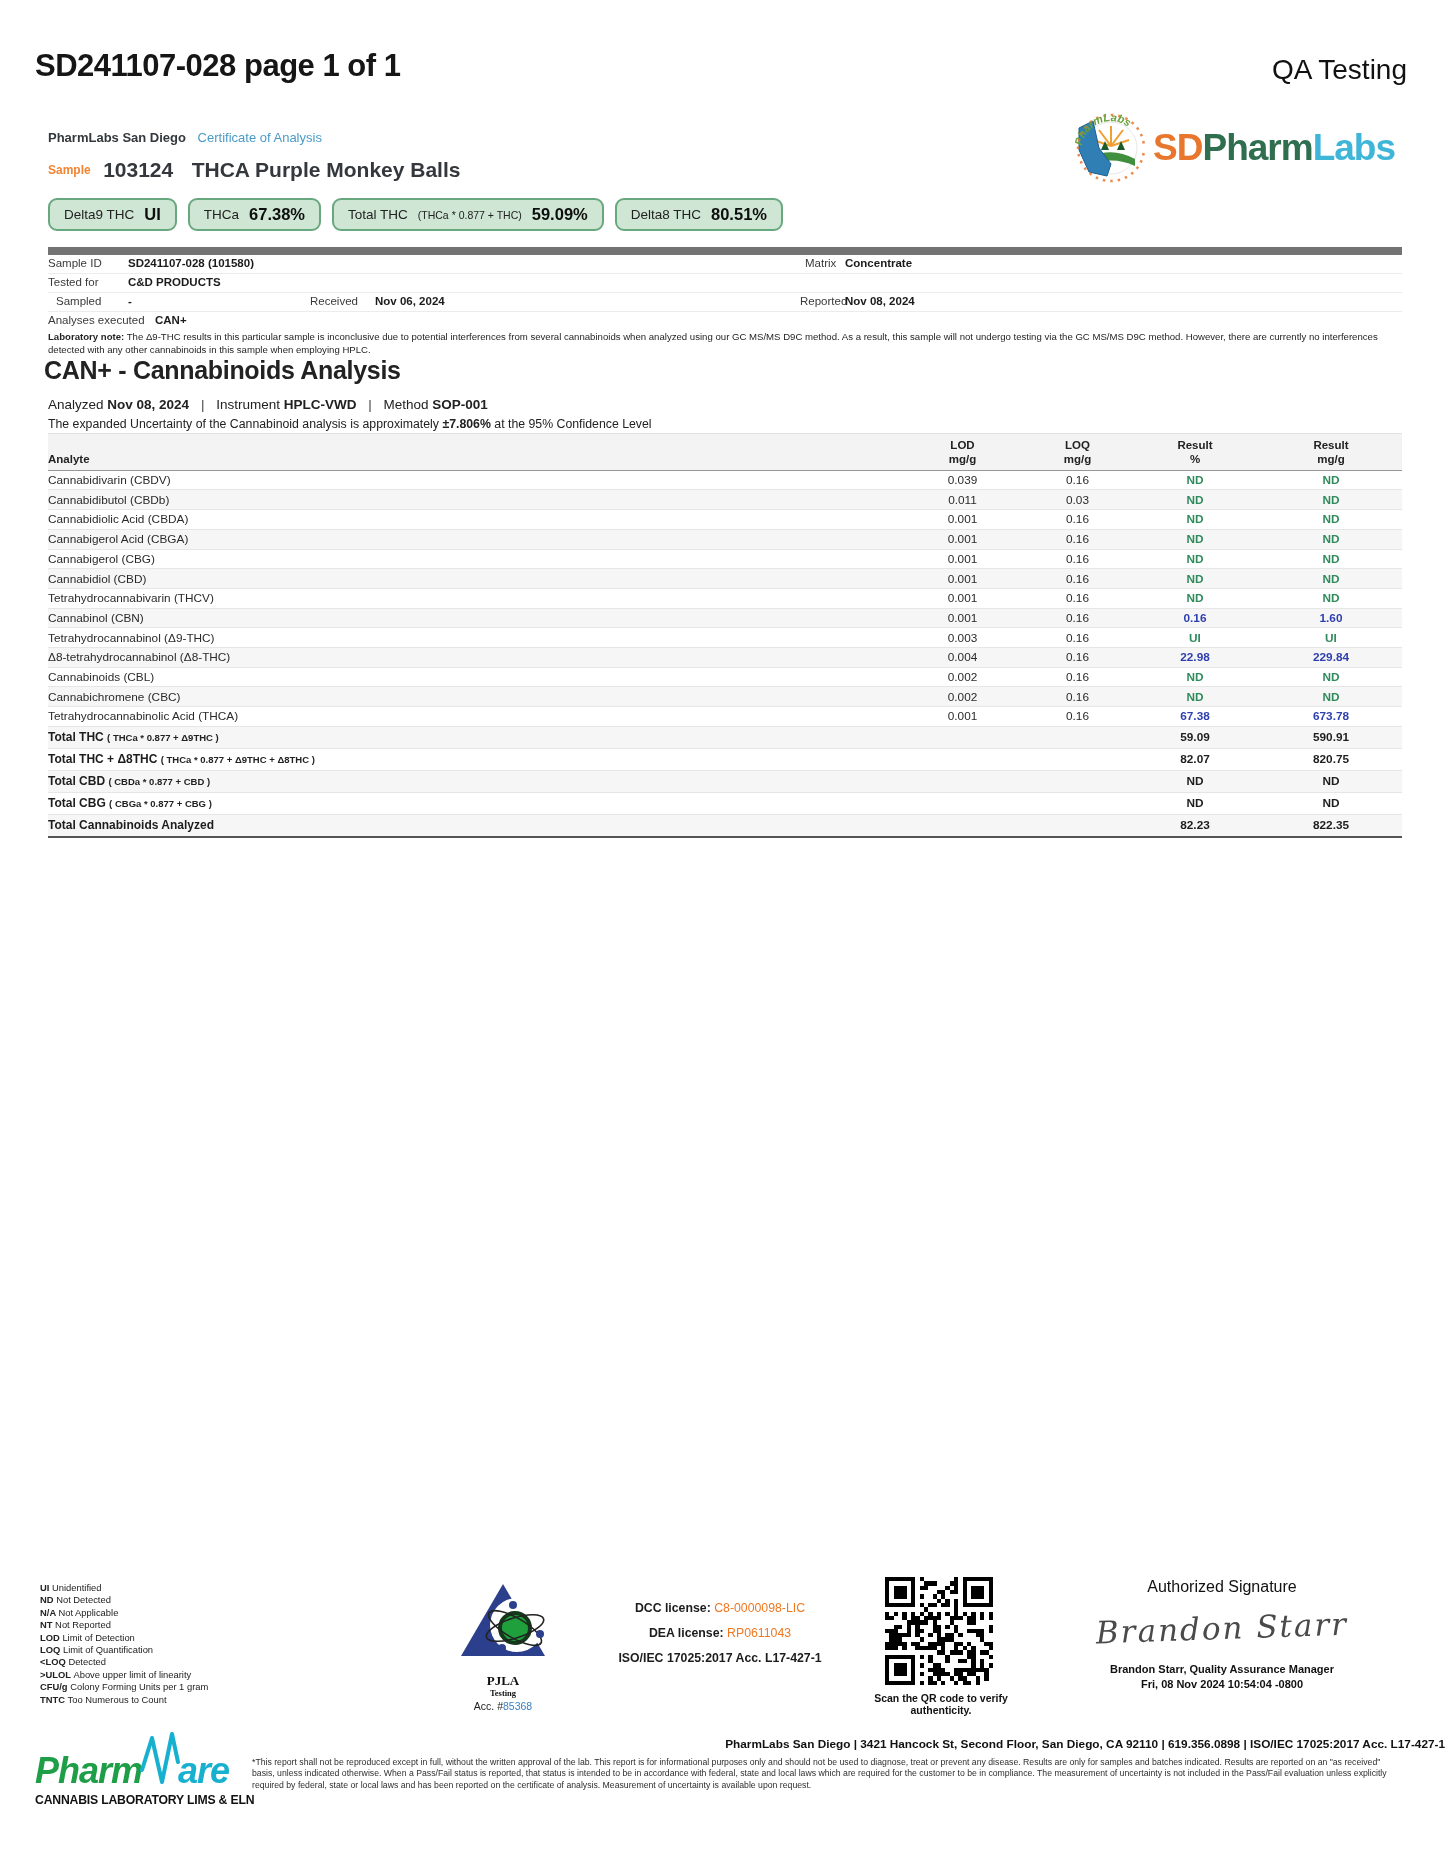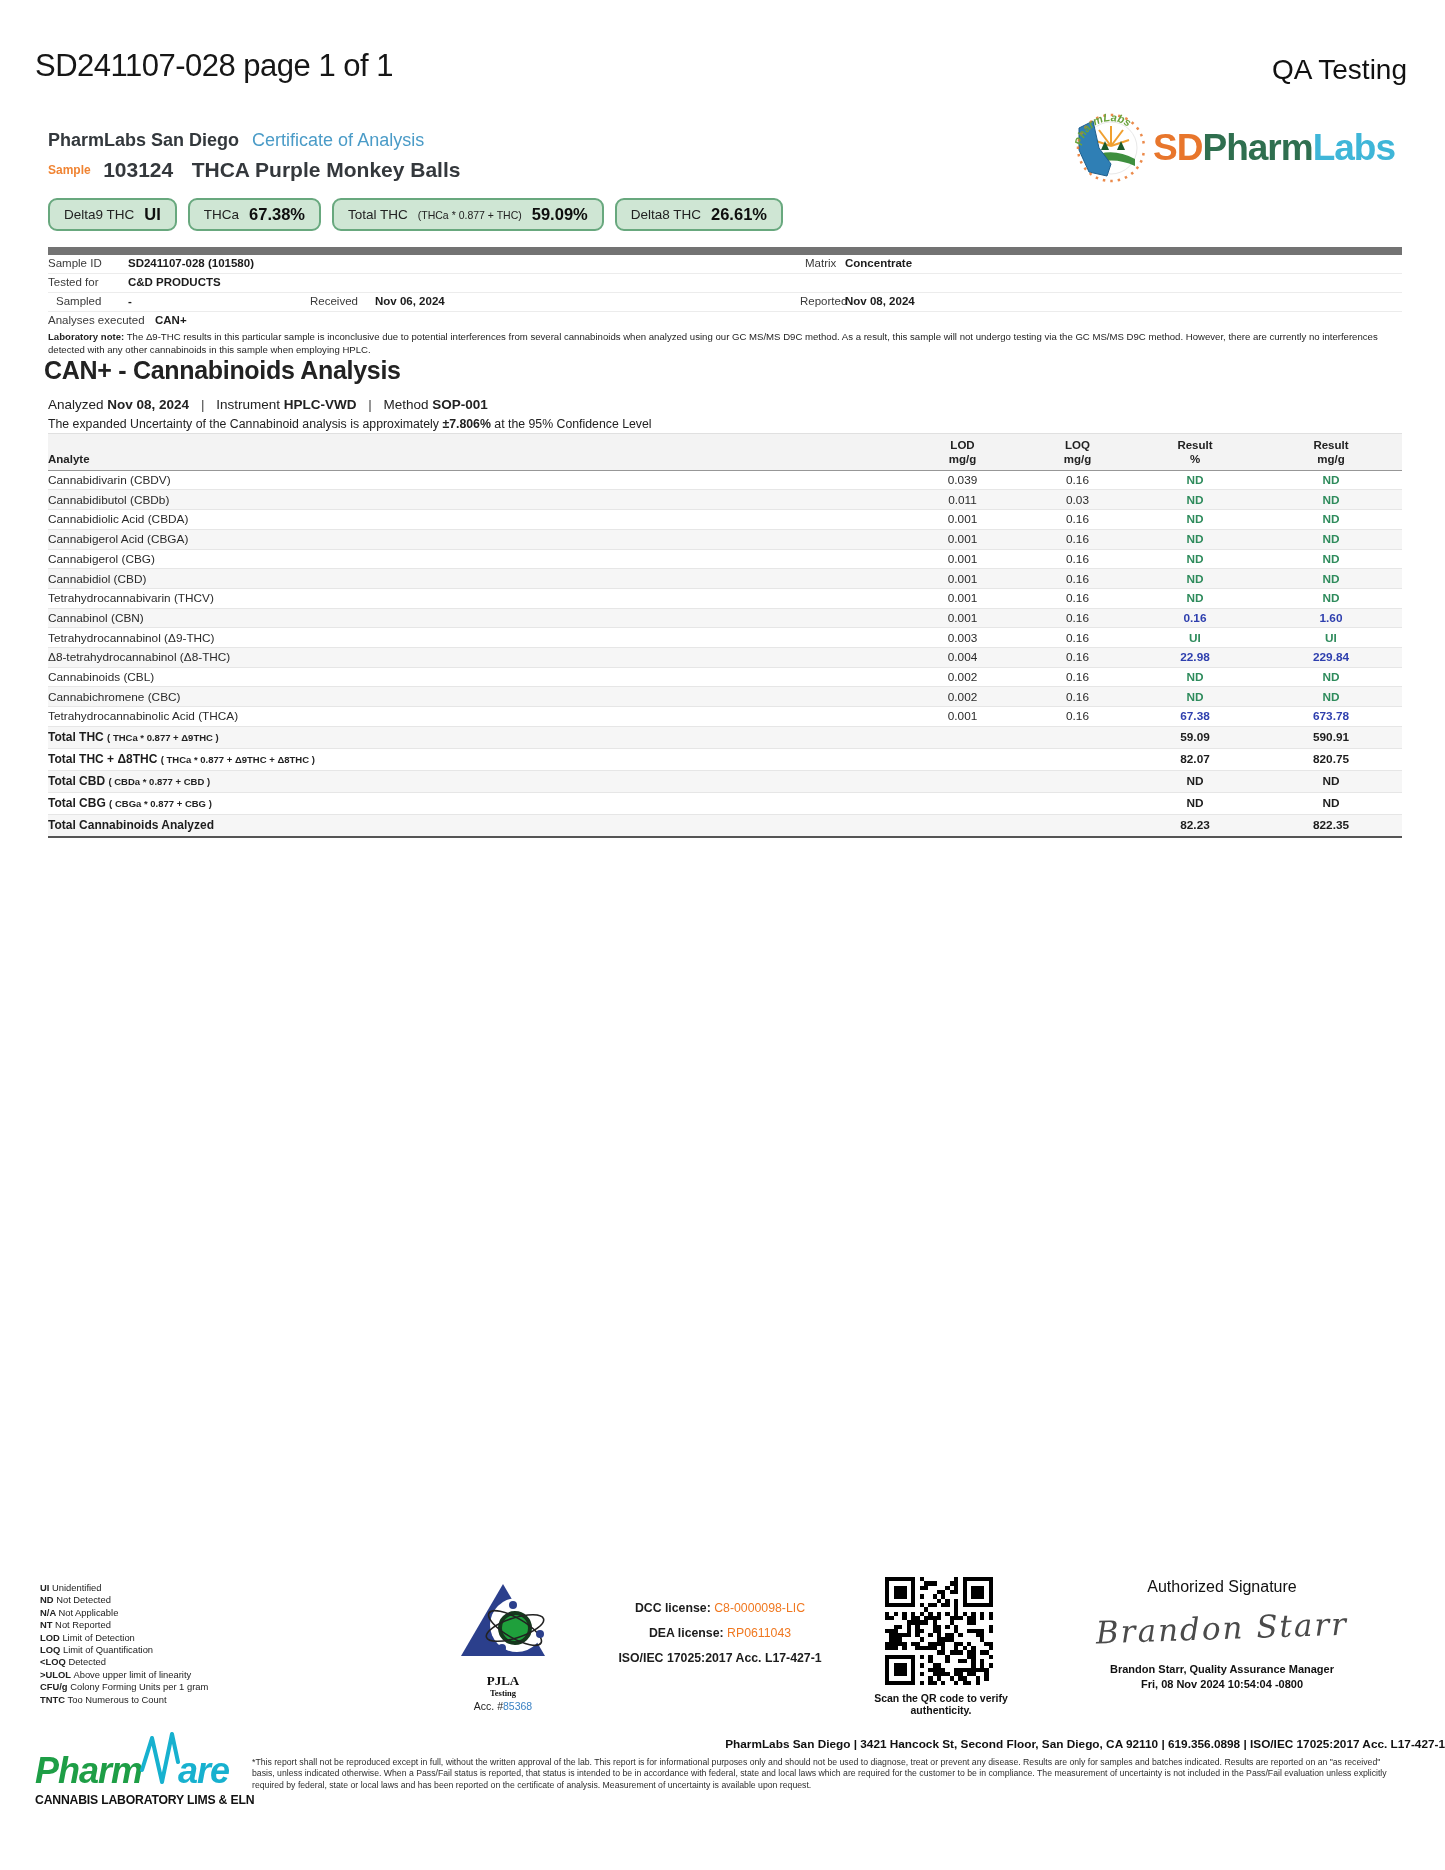--- a/index.html
+++ b/index.html
@@ -1,22 +1,22 @@
 <!DOCTYPE html>
 <html><head>
 <meta charset="utf-8">
 <style>
   html,body{margin:0;padding:0;background:#ffffff;}
   .page{position:relative;width:1445px;height:1870px;background:#fff;
         font-family:"Liberation Sans",sans-serif;color:#1c1c1c;overflow:hidden;}
 
   
-  .title{position:absolute;left:35px;top:48px;font-size:31px;font-weight:400;letter-spacing:-0.5px;color:#161616;}
+  .title{position:absolute;left:35px;top:48px;font-size:31px;font-weight:700;letter-spacing:-0.5px;color:#161616;}
   .qa{position:absolute;right:38px;top:54px;font-size:28px;font-weight:500;color:#111;}
-  .brandline{position:absolute;left:48px;top:130px;font-size:18px;}
+  .brandline{position:absolute;left:48px;top:130px;font-size:13px;}
   .brand-lab{font-weight:700;color:#33383c;margin-right:8px;}
   .brand-coa{color:#4a9bc7;}
   .sampleline{position:absolute;left:48px;top:158px;}
   .s-label{font-size:12px;font-weight:600;color:#f08433;margin-right:8px;vertical-align:3px;}
   .s-num{font-size:21px;font-weight:700;color:#34383c;margin-right:14px;}
   .s-name{font-size:21px;font-weight:700;color:#34383c;}
 
   .logo-wrap{position:absolute;right:50px;top:106px;display:flex;align-items:center;gap:4px;}
   .logo-text{font-size:37px;font-weight:700;letter-spacing:-1px;white-space:nowrap;}
   .lt-sd{color:#e8762c;}
@@ -148,21 +148,21 @@
         <span class="b-label">THCa</span>
         <span class="b-value">67.38%</span>
       </div>
       <div class="badge">
         <span class="b-label">Total THC</span>
         <span class="b-formula">(THCa * 0.877 + THC)</span>
         <span class="b-value">59.09%</span>
       </div>
       <div class="badge">
         <span class="b-label">Delta8 THC</span>
-        <span class="b-value">26.61%</span>
+        <span class="b-value">80.51%</span>
       </div>
     </div>
 
   <div class="info">
     <div class="irow">
       <span class="ilabel" style="left:0">Sample ID</span>
       <span class="ival" style="left:80px">SD241107-028 (101580)</span>
       <span class="ilabel" style="left:757px">Matrix</span>
       <span class="ival" style="left:797px">Concentrate</span>
     </div>

